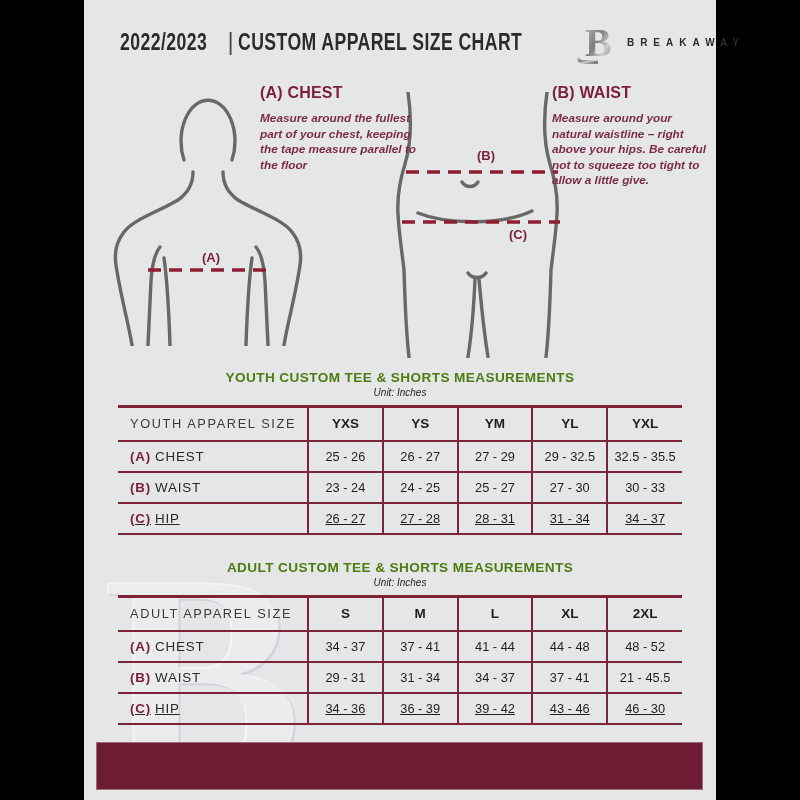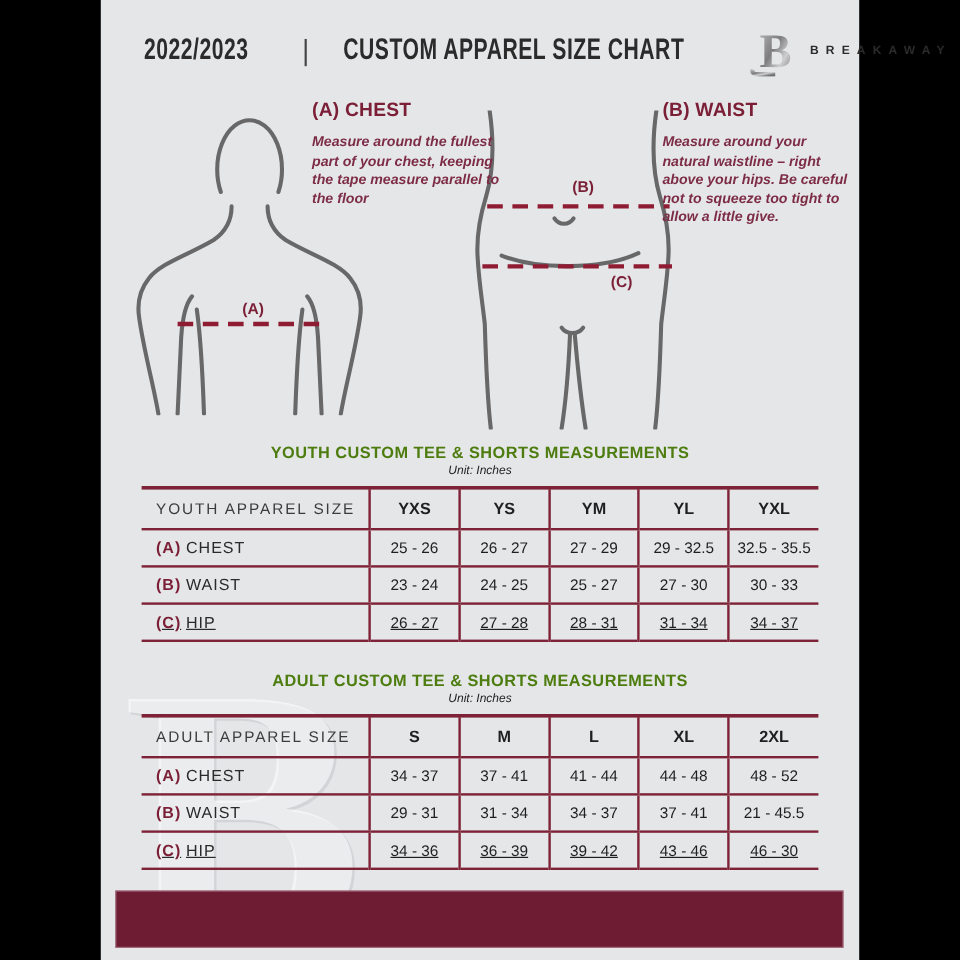--- a/index.html
+++ b/index.html
@@ -18,21 +18,21 @@
   .page{position:absolute;left:84px;top:0;width:632px;height:800px;background:var(--pagebg);}
 
   
   .watermark{position:absolute;left:18px;top:528px;font-family:"Liberation Serif",serif;
     font-weight:700;font-size:300px;line-height:1;color:rgba(255,255,255,0.55);
     text-shadow:2px 2px 0 rgba(160,160,168,0.25);z-index:0;pointer-events:none;}
 
   
   .header{position:absolute;left:36px;right:24px;top:20px;height:44px;display:flex;
     align-items:center;justify-content:space-between;z-index:2;}
-  .header-left{display:flex;align-items:center;gap:28px;color:var(--ink);}
+  .header-left{display:flex;align-items:center;gap:4px;color:var(--ink);}
   .hl-txt{display:inline-block;font-weight:800;font-size:21px;letter-spacing:0.5px;
     transform:scale(0.84,1.18);transform-origin:left center;white-space:nowrap;}
   .hl-div{font-weight:300;font-size:22px;color:#444;transform:scaleY(1.1);}
   .header-right{display:flex;align-items:center;gap:9px;}
   .brand{font-weight:700;font-size:10px;letter-spacing:6px;color:var(--ink);white-space:nowrap;}
 
   
   .fig{position:absolute;z-index:1;}
   .fig-chest{left:24px;top:80px;}
   .fig-waist{left:306px;top:92px;}

